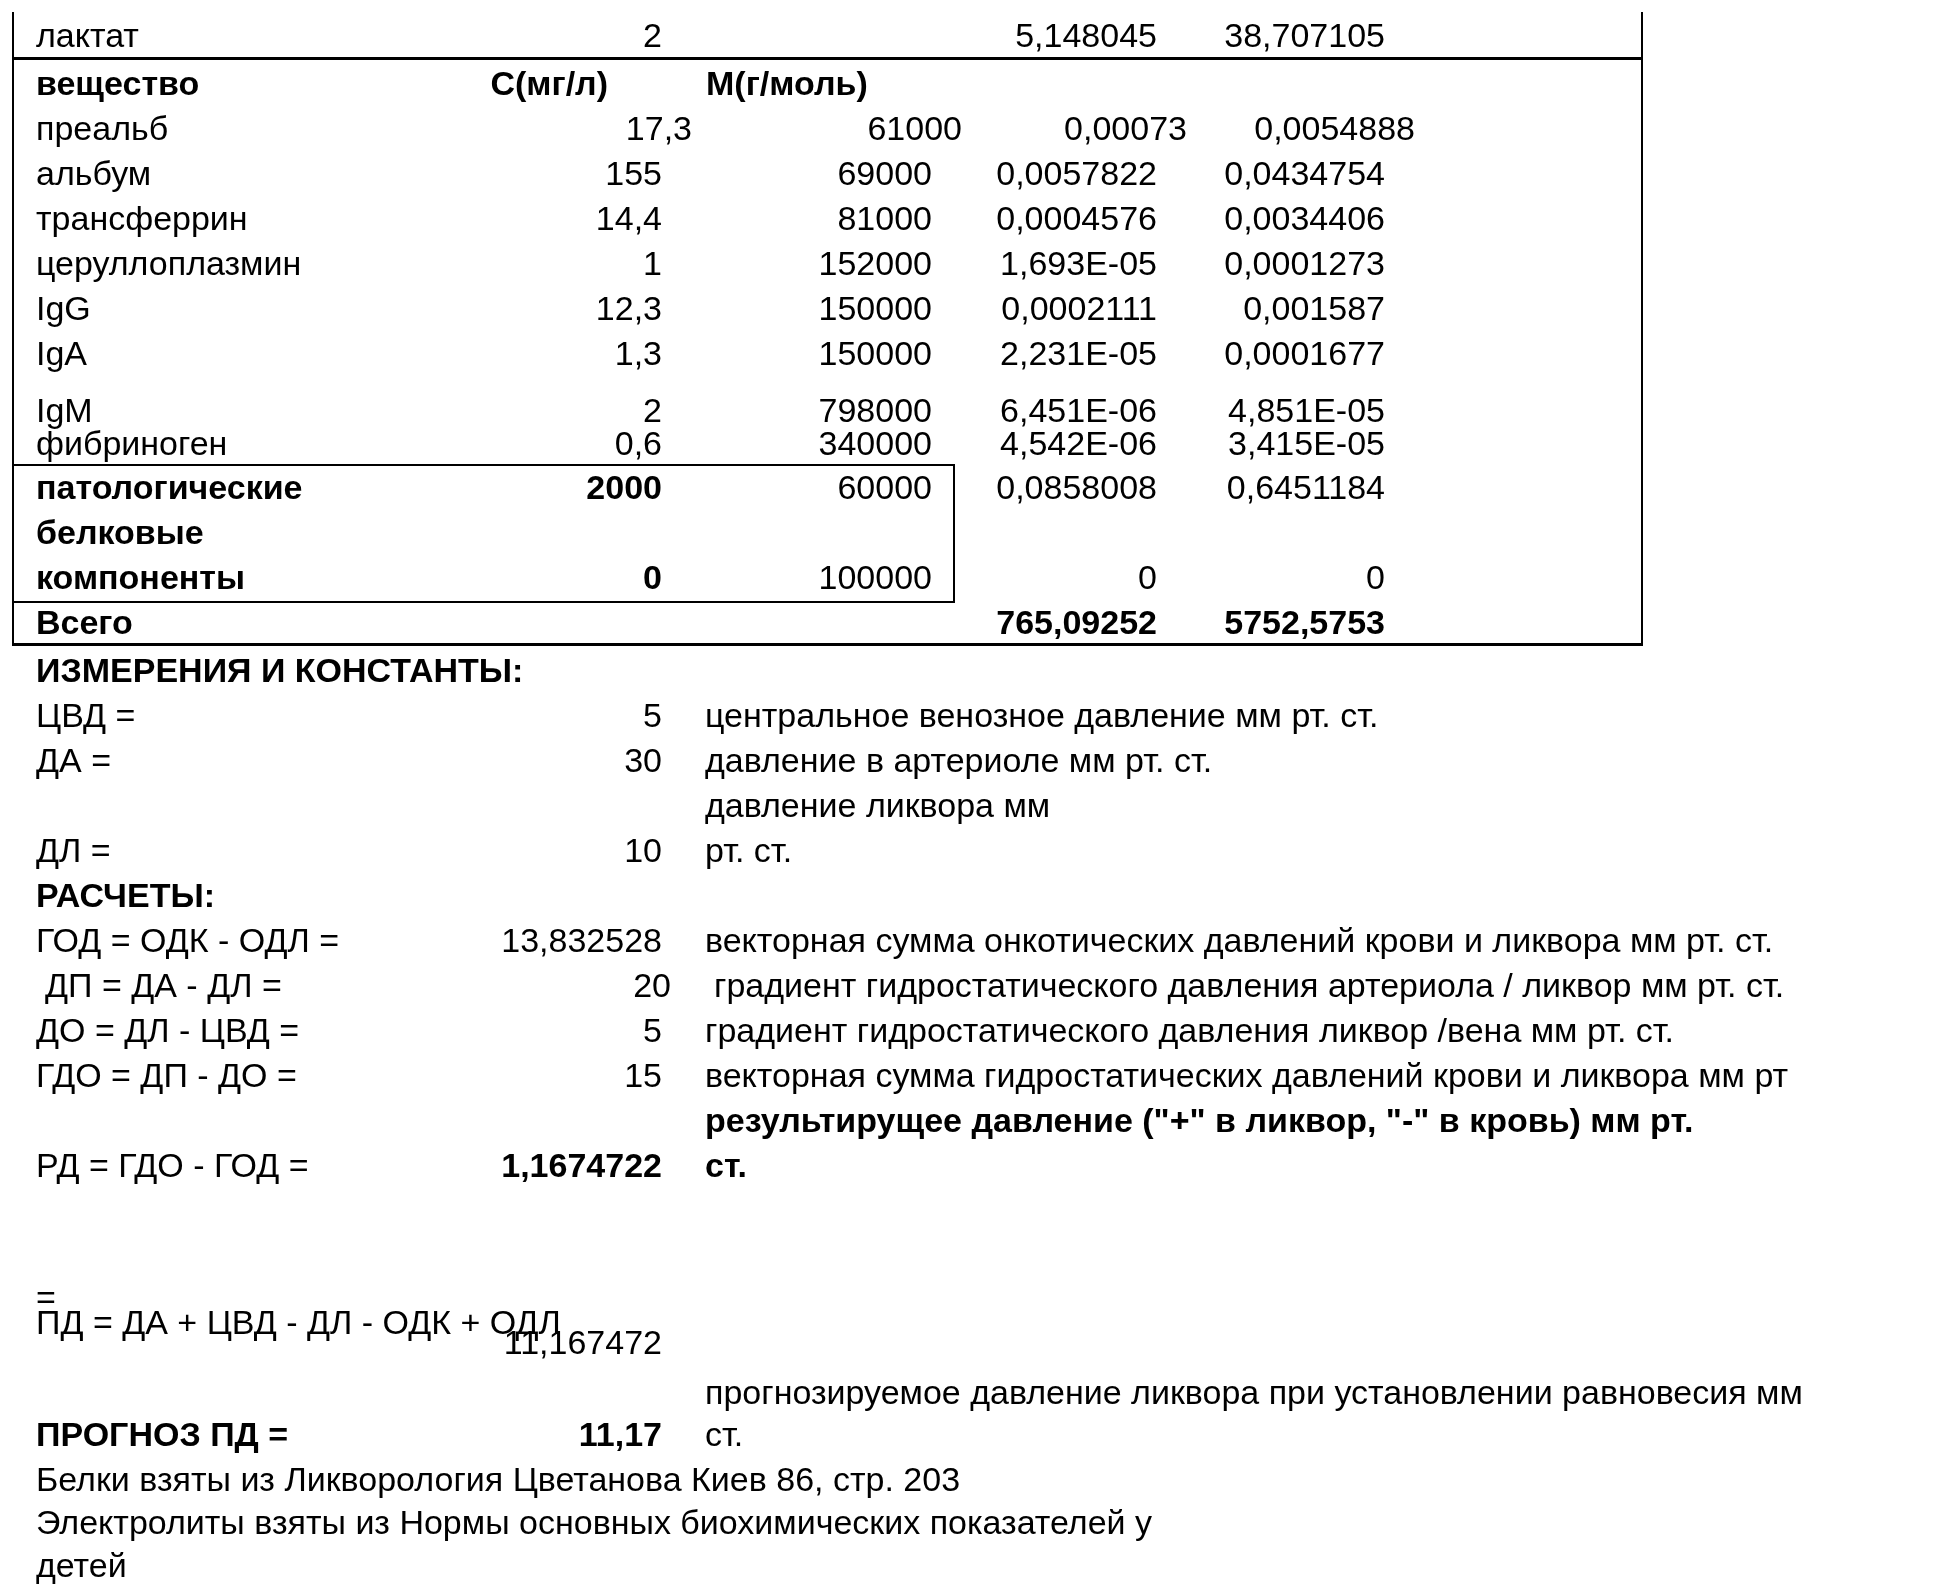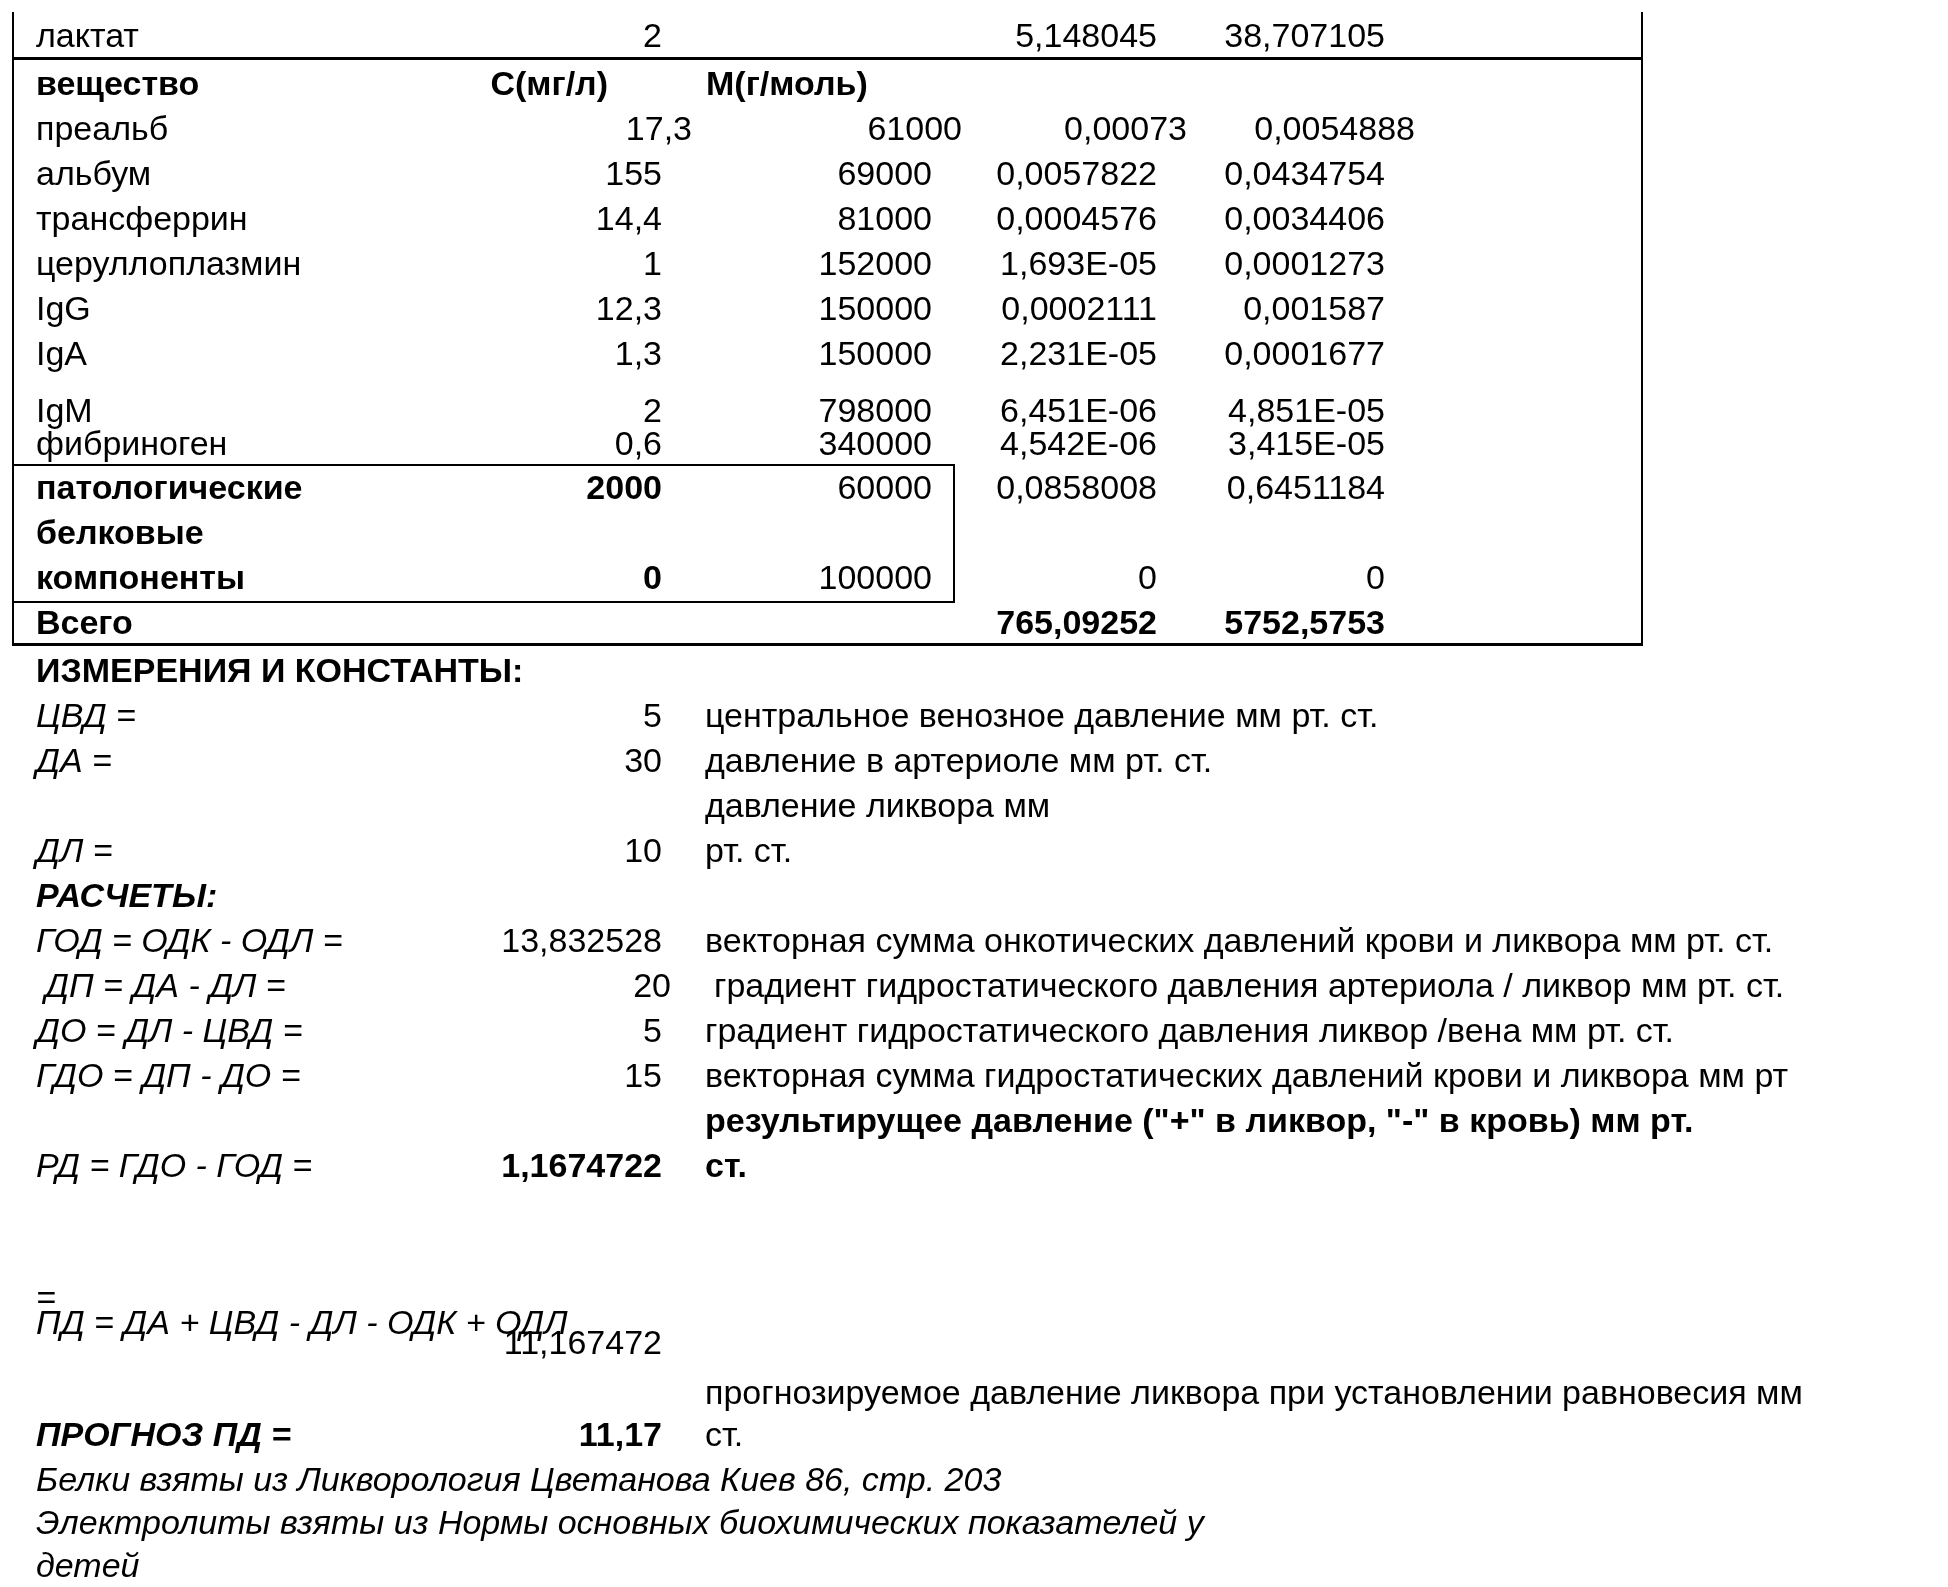--- a/index.html
+++ b/index.html
@@ -11,21 +11,21 @@
   .abs { position: absolute; white-space: nowrap; }
   .b { font-weight: bold; }
   .frame-v { position: absolute; width: 2px; background: #000; }
   .frame-h { position: absolute; height: 3px; background: #000; }
   .row { position: absolute; left: 0; width: 1948px; height: 45px; }
   .c0 { position: absolute; left: 36px; }
   .c1 { position: absolute; right: calc(1948px - 662px); text-align: right; }
   .c2 { position: absolute; right: calc(1948px - 932px); text-align: right; }
   .c3 { position: absolute; right: calc(1948px - 1157px); text-align: right; }
   .c4 { position: absolute; right: calc(1948px - 1385px); text-align: right; }
-  .lbl { position: absolute; left: 36px; font-style: italic; }
+  .lbl { position: absolute; left: 36px; }
   .val { position: absolute; right: calc(1948px - 662px); text-align: right; }
   .desc { position: absolute; left: 705px; }
 </style>
 </head>
 <body>
 
 <div class="frame-v" style="left:12px; top:12px; height:634px;"></div>
 <div class="frame-v" style="left:1641px; top:12px; height:634px;"></div>
 <div class="frame-h" style="left:12px; top:57px; width:1631px;"></div>
 <div class="frame-h" style="left:12px; top:643px; width:1631px;"></div>
@@ -144,21 +144,21 @@
 </div>
 <div class="row" style="top:783px;">
   <span class="desc">давление ликвора мм</span>
 </div>
 <div class="row" style="top:828px;">
   <span class="lbl">ДЛ =</span>
   <span class="val">10</span>
   <span class="desc">рт. ст.</span>
 </div>
 
-<div class="abs b" style="left:36px; top:873px;font-style:italic;">РАСЧЕТЫ:</div>
+<div class="abs b" style="left:36px; top:873px;">РАСЧЕТЫ:</div>
 
 <div class="row" style="top:918px;">
   <span class="lbl">ГОД = ОДК - ОДЛ =</span>
   <span class="val">13,832528</span>
   <span class="desc"><span>векторная сумма онкотических давлений крови и ликвора мм рт. ст.</span></span>
 </div>
 <div class="row" style="top:963px;margin-left:9px;">
   <span class="lbl">ДП = ДА - ДЛ =</span>
   <span class="val">20</span>
   <span class="desc">градиент гидростатического давления артериола / ликвор мм рт. ст.</span>

